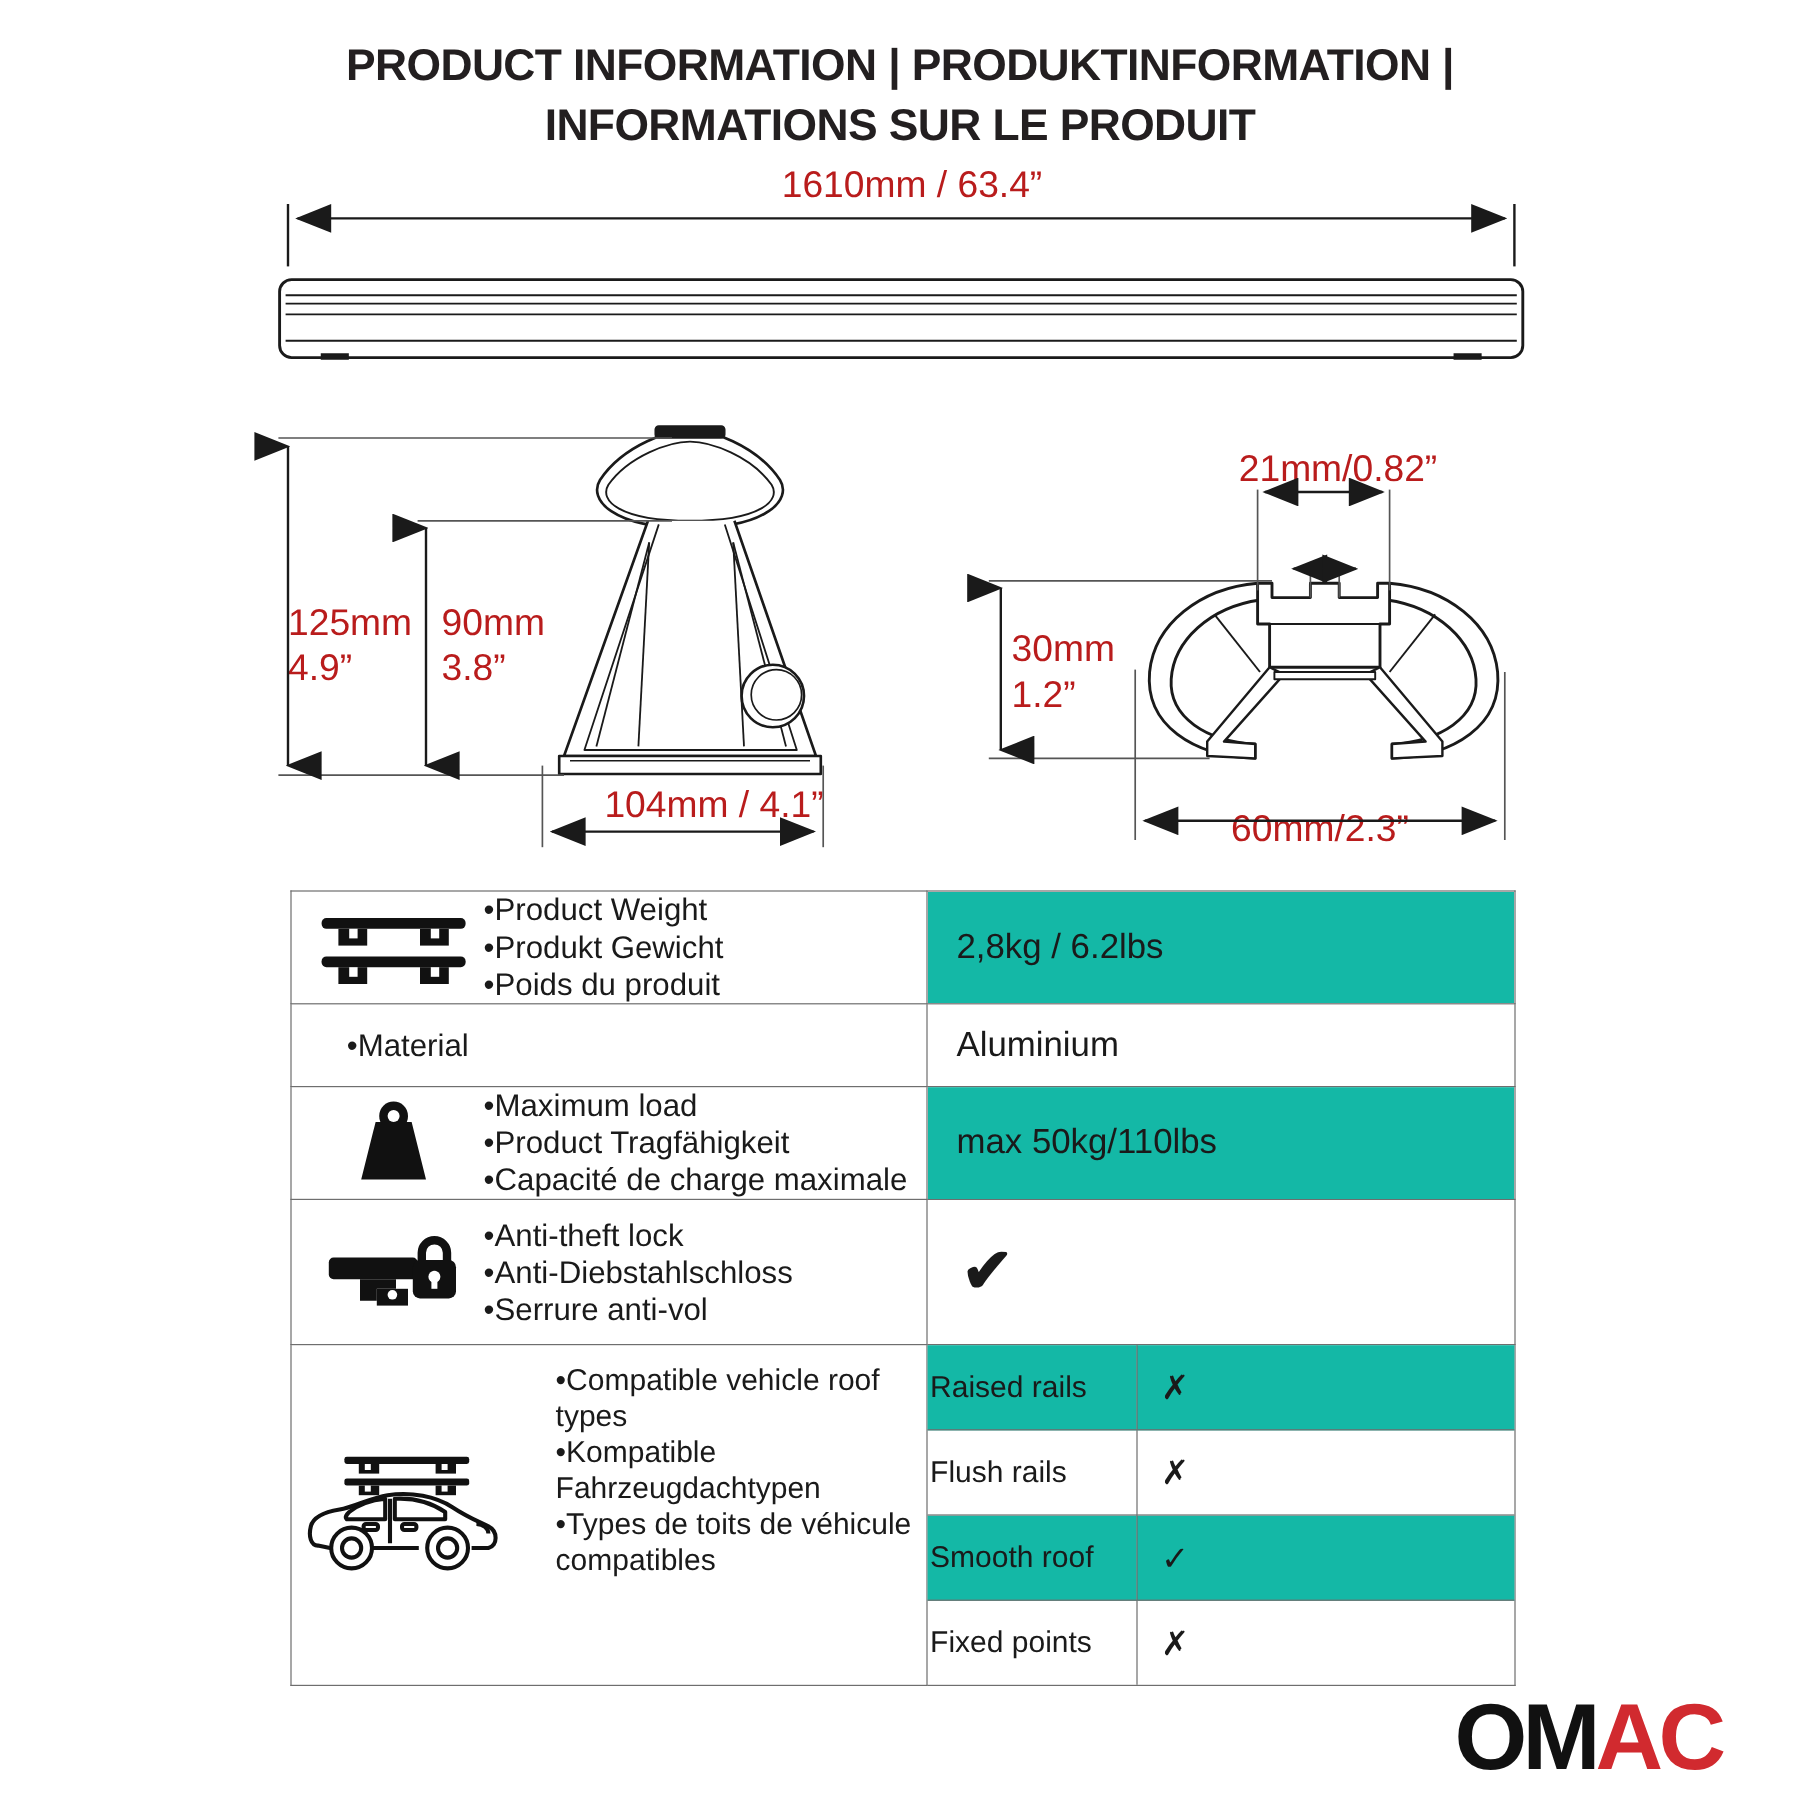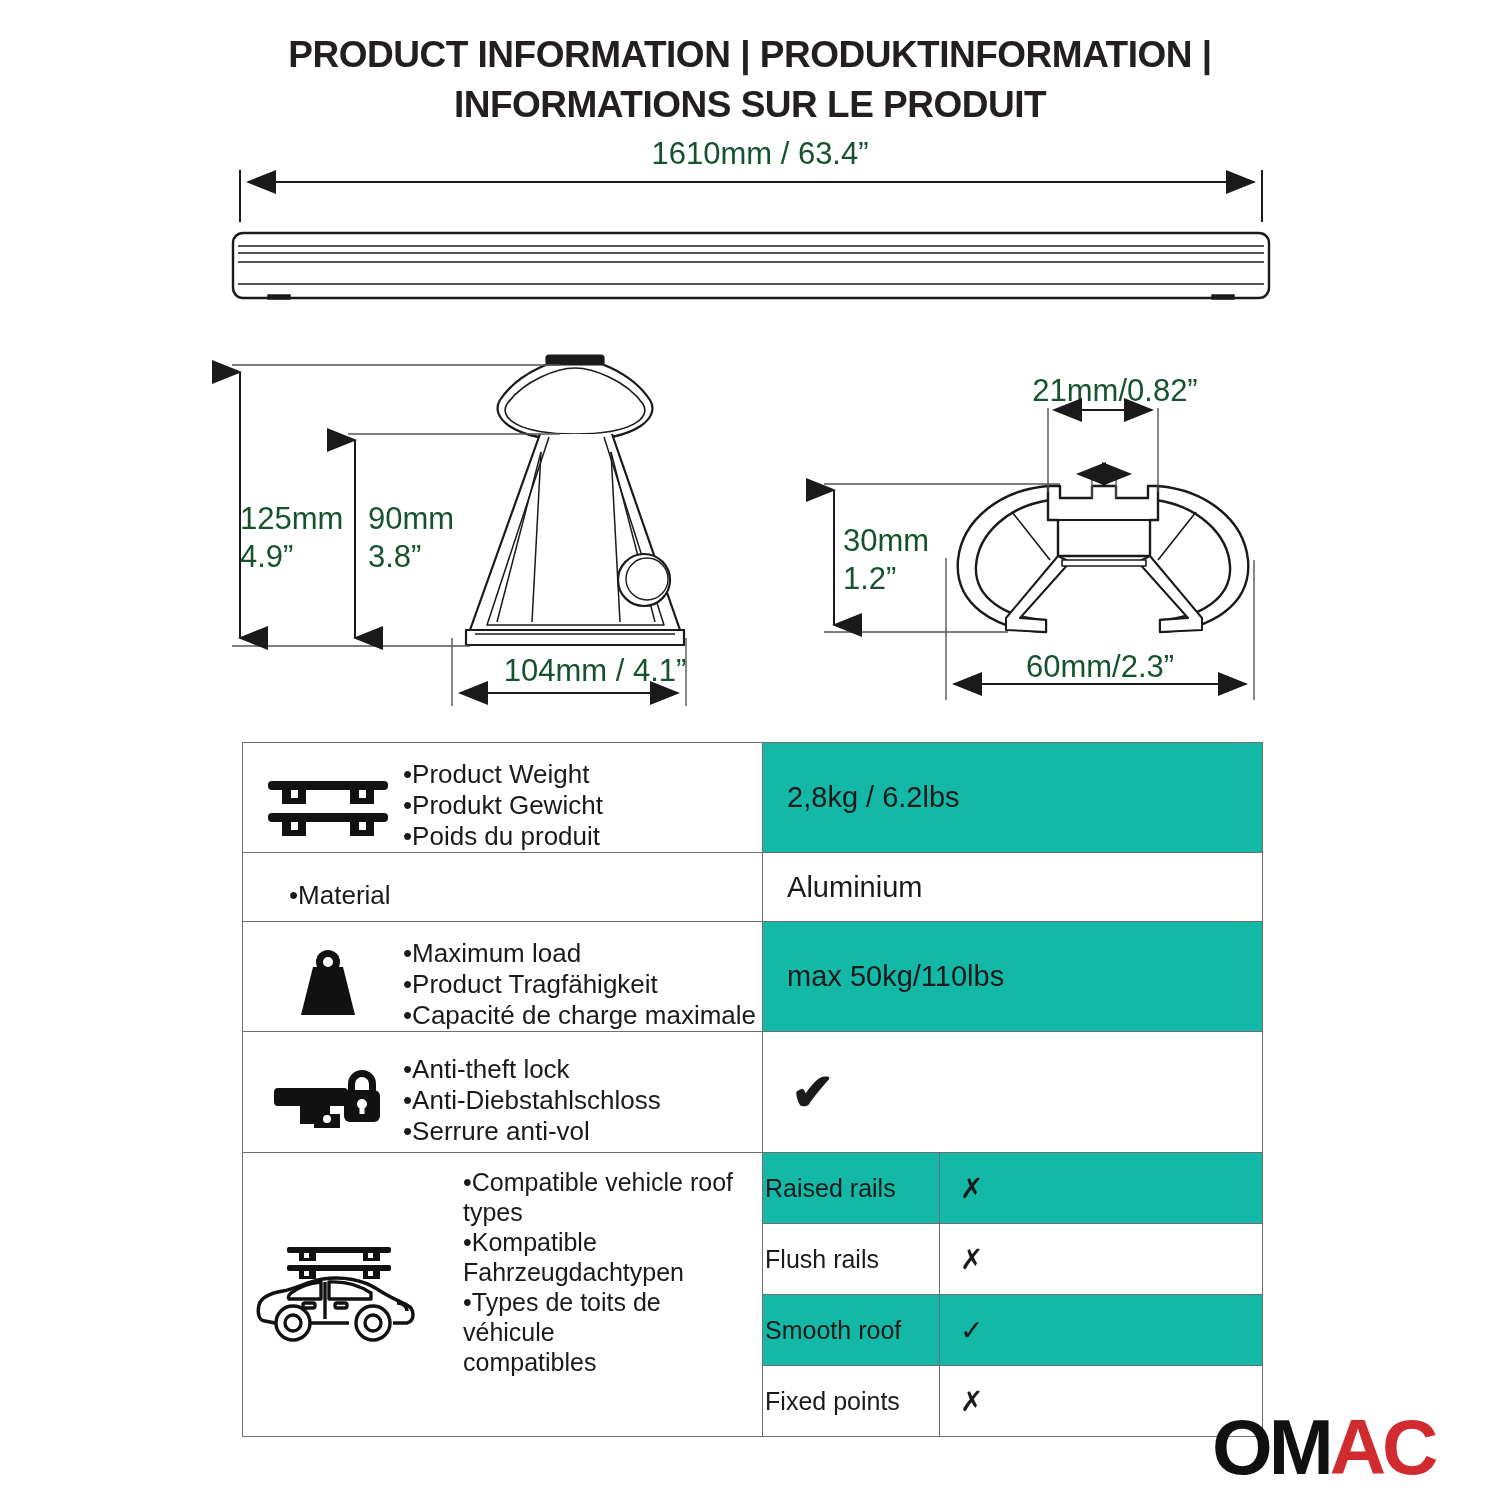--- a/index.html
+++ b/index.html
@@ -24,21 +24,21 @@
     color:#231f20;
   }
 
   
   .svglayer{position:absolute;left:0;top:0;width:1500px;height:1500px;pointer-events:none;}
 
   
   .dim{
     position:absolute;
     font-size:31px;
-    color:#14532d;
+    color:#b91c1c;
     line-height:38px;
     white-space:pre;
   }
   .dim.center{text-align:center;}
 
   
   .spec-table{
     position:absolute;
     left:242px;top:742px;
     width:1021px;
@@ -47,21 +47,21 @@
   }
   .spec-table td{
     border:1.5px solid #6e6e6e;
     vertical-align:middle;
     padding:0;
   }
   .lbl-cell{width:454px;height:93px;position:relative;}
   .val-cell{position:relative;}
   .shaded{background:#14b8a6;}
 
-  .lbl-inner{display:flex;align-items:center;height:100%;padding:0 6px 0 10px;box-sizing:border-box;margin-top:16px;}
+  .lbl-inner{display:flex;align-items:center;height:100%;padding:0 16px 0 10px;box-sizing:border-box;}
   .icon-box{width:150px;flex:0 0 150px;display:flex;align-items:center;justify-content:center;}
   .lbl-text{font-size:26px;line-height:31px;color:#1a1a1a;}
   .lbl-text div{white-space:nowrap;}
   .val-text{font-size:29px;padding-left:24px;color:#1a1a1a;}
   .tick{font-size:52px;padding-left:28px;line-height:1;font-weight:bold;}
 
   
   .roof-cell{padding:0;position:relative;}
   .roof-left{display:flex;flex-direction:row;align-items:center;justify-content:center;height:100%;padding:6px 8px 10px 8px;box-sizing:border-box;}
   .roof-left .caption{font-size:25px;line-height:30px;align-self:flex-start;padding-left:42px;margin-top:8px;}
@@ -97,21 +97,21 @@
 
   <div class="dim" style="left:240px;top:500px;width:130px;text-align:left;">125mm
 4.9”</div>
   <div class="dim" style="left:368px;top:500px;width:140px;text-align:left;">90mm
 3.8”</div>
   <div class="dim center" style="left:430px;top:652px;width:330px;">104mm / 4.1”</div>
 
   <div class="dim center" style="left:955px;top:372px;width:320px;">21mm/0.82”</div>
   <div class="dim" style="left:843px;top:522px;width:140px;text-align:left;">30mm
 1.2”</div>
-  <div class="dim center" style="left:930px;top:648px;width:340px;">60mm/2.3”</div>
+  <div class="dim center" style="left:930px;top:672px;width:340px;">60mm/2.3”</div>
 
   <svg class="svglayer" viewBox="0 0 1500 1500">
     <defs>
       <marker id="arrL" markerWidth="16" markerHeight="12" refX="1" refY="6" orient="auto">
         <path d="M15,0 L15,12 L0,6 Z" fill="#1a1a1a"></path>
       </marker>
       <marker id="arrR" markerWidth="16" markerHeight="12" refX="15" refY="6" orient="auto">
         <path d="M1,0 L1,12 L16,6 Z" fill="#1a1a1a"></path>
       </marker>
       <marker id="arrU" markerWidth="12" markerHeight="16" refX="6" refY="1" orient="auto">

